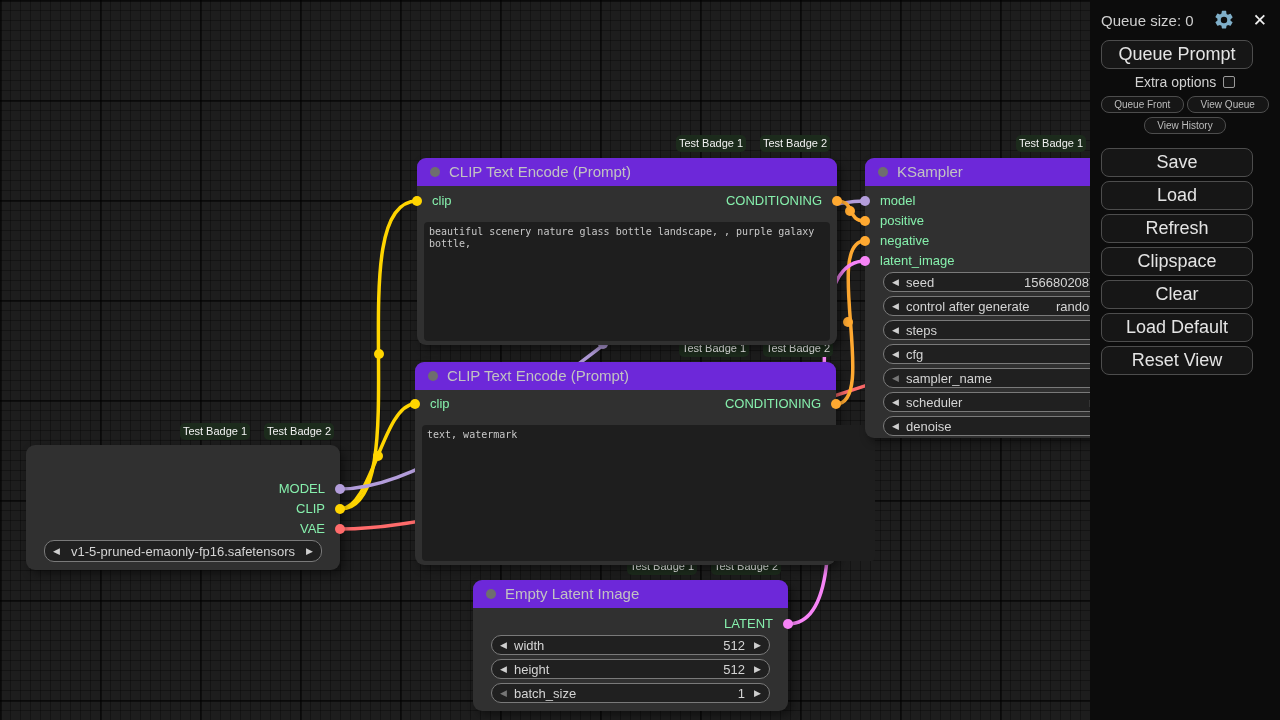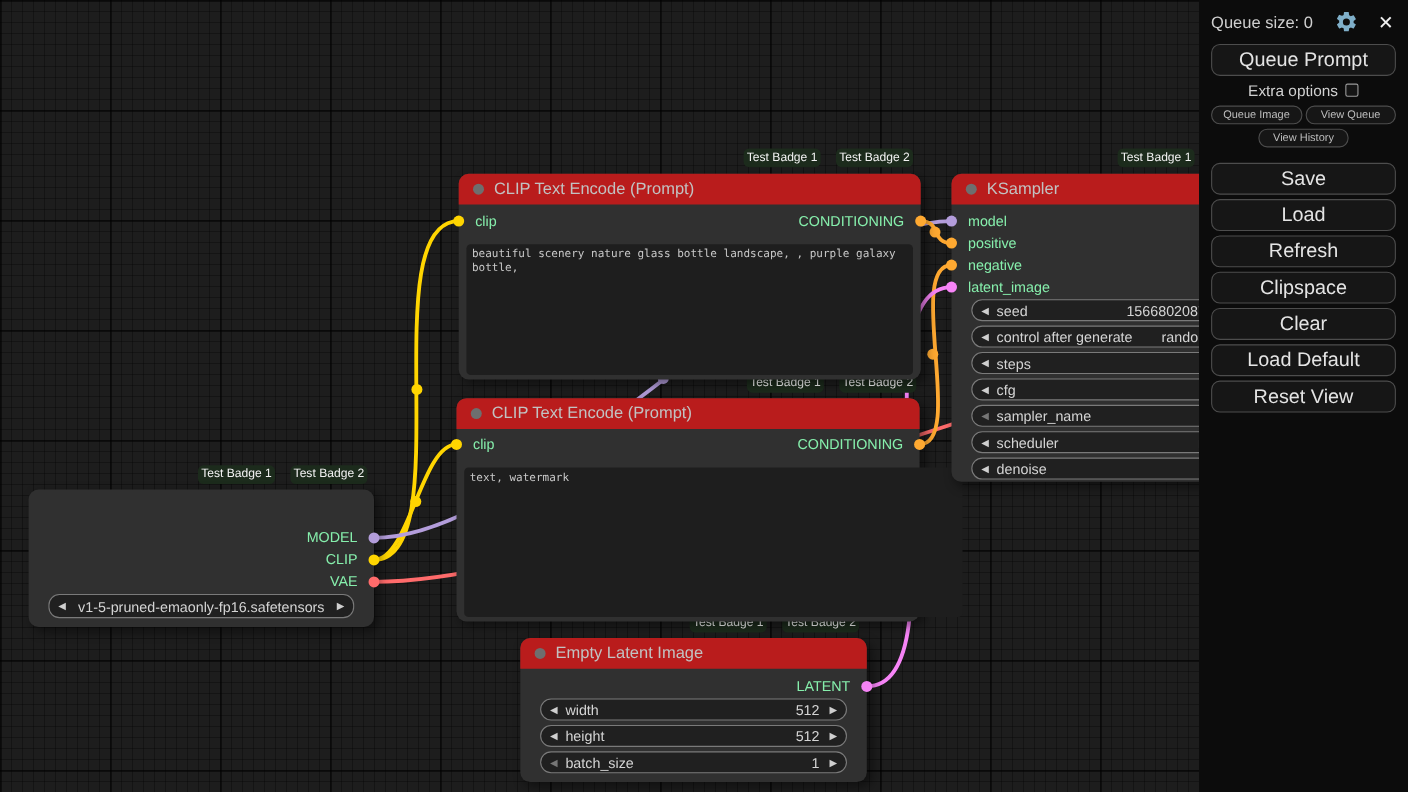--- a/index.html
+++ b/index.html
@@ -22,21 +22,21 @@
     position:absolute; z-index:2; height:17px; width:70px; line-height:17px;
     background:#1c2b1c; color:#f2f2f2; font-size:11px; text-align:center;
     border-radius:5px; white-space:nowrap;
   }
   
   .node {
     position:absolute; z-index:3; background:#303030; border-radius:9px;
     box-shadow:4px 4px 10px rgba(0,0,0,0.45); color:#c9c9c9;
   }
   .ntitle {
-    position:absolute; left:0; right:0; top:0; height:28px; background:#b91c1c;
+    position:absolute; left:0; right:0; top:0; height:28px; background:#6d28d9;
     border-radius:9px 9px 0 0; line-height:28px; font-size:15px; color:#c2c2c2;
     white-space:nowrap; overflow:hidden;
   }
   .ntitle .tlabel { margin-left:32px; }
   .ndot { position:absolute; left:13px; top:9px; width:10px; height:10px; border-radius:50%; background:#6e6e6e; }
   .slot { position:absolute; height:20px; line-height:20px; font-size:13px; color:#86efac; white-space:nowrap; }
   .slot.in  { left:0;  padding-left:15px; }
   .slot.out { right:0; padding-right:15px; text-align:right; }
   .sdot { position:absolute; top:5px; width:10px; height:10px; border-radius:50%; }
   .slot.in  .sdot { left:-5px; }
@@ -62,21 +62,21 @@
   
   .panel {
     position:absolute; z-index:10; left:1090px; top:0; width:190px; height:720px;
     background:#0c0c0c; padding:10px 11px 0 11px; color:#d6d6d6;
   }
   .panel-head { position:relative; height:24px; margin-bottom:6px; }
   .qsize { font-size:15px; color:#cfcfcf; line-height:22px; }
   .gear { position:absolute; right:34px; top:-1px; width:22px; height:22px; }
   .closex { position:absolute; right:2px; top:0; font-size:17px; color:#f0f0f0; line-height:22px; cursor:default; }
   .btn {
-    display:block; width:168px; background:#161616; border:1px solid #4d4d4d;
+    display:block; width:152px; background:#161616; border:1px solid #4d4d4d;
     border-radius:8px; color:#e4e4e4; text-align:center; cursor:default;
   }
   .btn.big { height:29px; line-height:27px; font-size:18px; margin-bottom:4px; }
   .qp { margin-bottom:10px; }
   .extra-row { display:flex; align-items:center; justify-content:center; gap:7px; height:18px; margin-bottom:5px; }
   .extra-label { font-size:14px; color:#d0d0d0; }
   .checkbox { width:12px; height:12px; border:1px solid #9a9a9a; background:#151515; border-radius:2px; }
   .small-row { display:flex; gap:3px; margin-bottom:4px; }
   .btn.small { height:17px; line-height:15px; font-size:10px; color:#bdbdbd; border-radius:8px; flex:1; }
   .btn.history { width:82px; margin:0 auto 14px auto; height:17px; line-height:15px; font-size:10px; color:#bdbdbd; border-radius:8px; }
@@ -263,21 +263,21 @@
         </svg>
     </span>
     <span class="closex">✕</span>
   </div>
   <div class="btn big qp">Queue Prompt</div>
   <div class="extra-row">
     <span class="extra-label">Extra options</span>
     <span class="checkbox"></span>
   </div>
   <div class="small-row">
-    <div class="btn small">Queue Image</div>
+    <div class="btn small">Queue Front</div>
     <div class="btn small">View Queue</div>
   </div>
   <div class="btn history">View History</div>
   <div class="btn big">Save</div>
   <div class="btn big">Load</div>
   <div class="btn big">Refresh</div>
   <div class="btn big">Clipspace</div>
   <div class="btn big">Clear</div>
   <div class="btn big">Load Default</div>
   <div class="btn big">Reset View</div>

